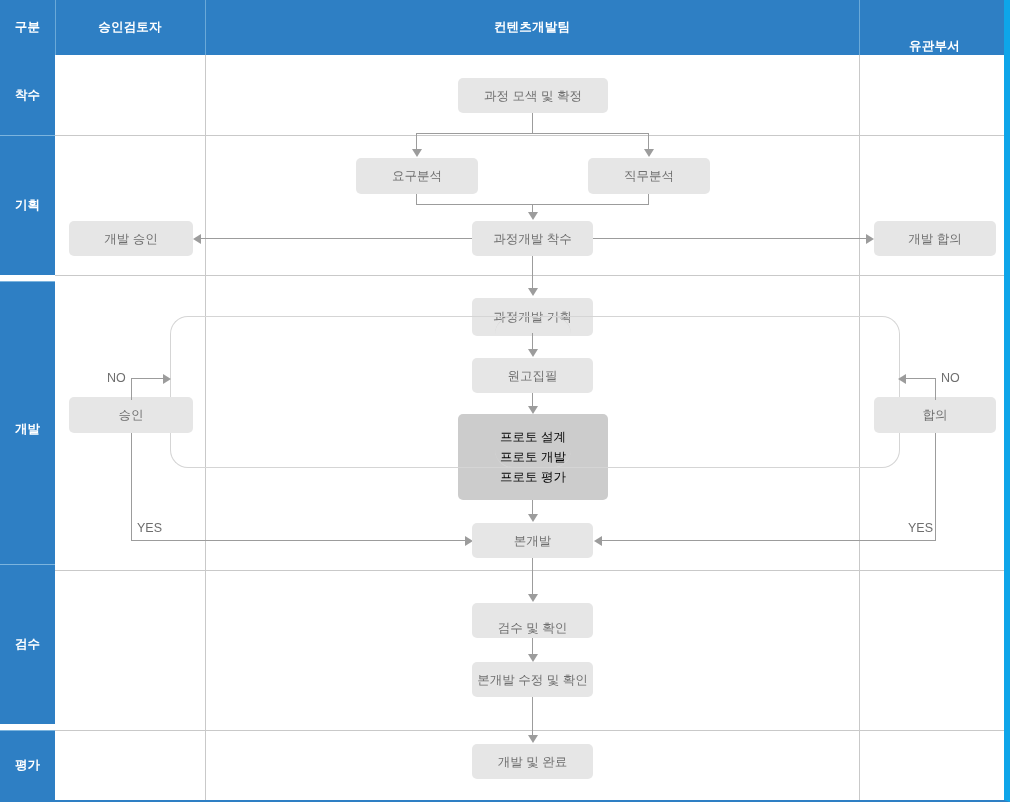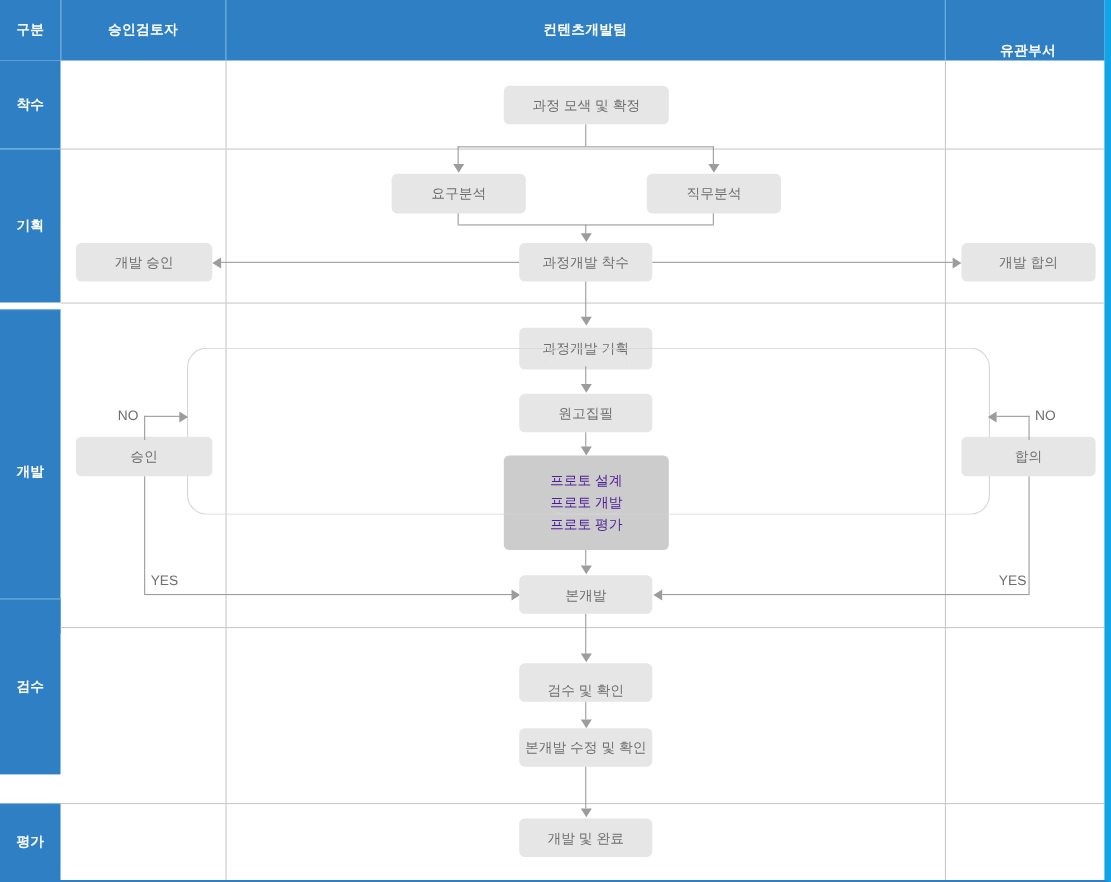--- a/index.html
+++ b/index.html
@@ -16,21 +16,21 @@
              display:flex;align-items:center;justify-content:center;
              font-size:12.5px;font-weight:bold;box-sizing:border-box;
              border-top:1px solid #7cb4de;}
   .hline{position:absolute;height:1px;background:#c9c9c9;}
   .vline{position:absolute;width:1px;background:#c9c9c9;}
 
   
   .node{position:absolute;background:#e6e6e6;border-radius:5px;color:#6e6e6e;
         display:flex;align-items:center;justify-content:center;text-align:center;
         font-size:12.5px;line-height:20px;box-sizing:border-box;}
-  .node.dark{background:#cccccc;color:#4c1d95;}
+  .node.dark{background:#cccccc;color:#000000;}
   .node .ml{display:block;}
   .node .ml span{display:block;}
 
   
   .conn{position:absolute;background:#9c9c9c;}
   .conn.h{height:1px;}
   .conn.v{width:1px;}
   .arrow{position:absolute;width:0;height:0;}
   .arrow.down{border-left:5px solid transparent;border-right:5px solid transparent;border-top:8px solid #9c9c9c;}
   .arrow.left{border-top:5px solid transparent;border-bottom:5px solid transparent;border-right:8px solid #9c9c9c;}
@@ -61,21 +61,21 @@
 
   <div class="row-label" style="top:55px;height:80px;border-top:none;">
     <span>착수</span>
   </div>
   <div class="row-label" style="top:135px;height:140px;">
     <span>기획</span>
   </div>
   <div class="row-label" style="top:281px;height:295px;">
     <span>개발</span>
   </div>
-  <div class="row-label" style="top:544px;height:160px;">
+  <div class="row-label" style="top:564px;height:160px;">
     <span>검수</span>
   </div>
   <div class="row-label" style="top:730px;height:70px;">
     <span>평가</span>
   </div>
 
   <div class="hline" style="left:55px;top:135px;width:953px;"></div>
   <div class="hline" style="left:55px;top:275px;width:953px;"></div>
   <div class="hline" style="left:55px;top:570px;width:953px;"></div>
   <div class="hline" style="left:55px;top:730px;width:953px;"></div>

